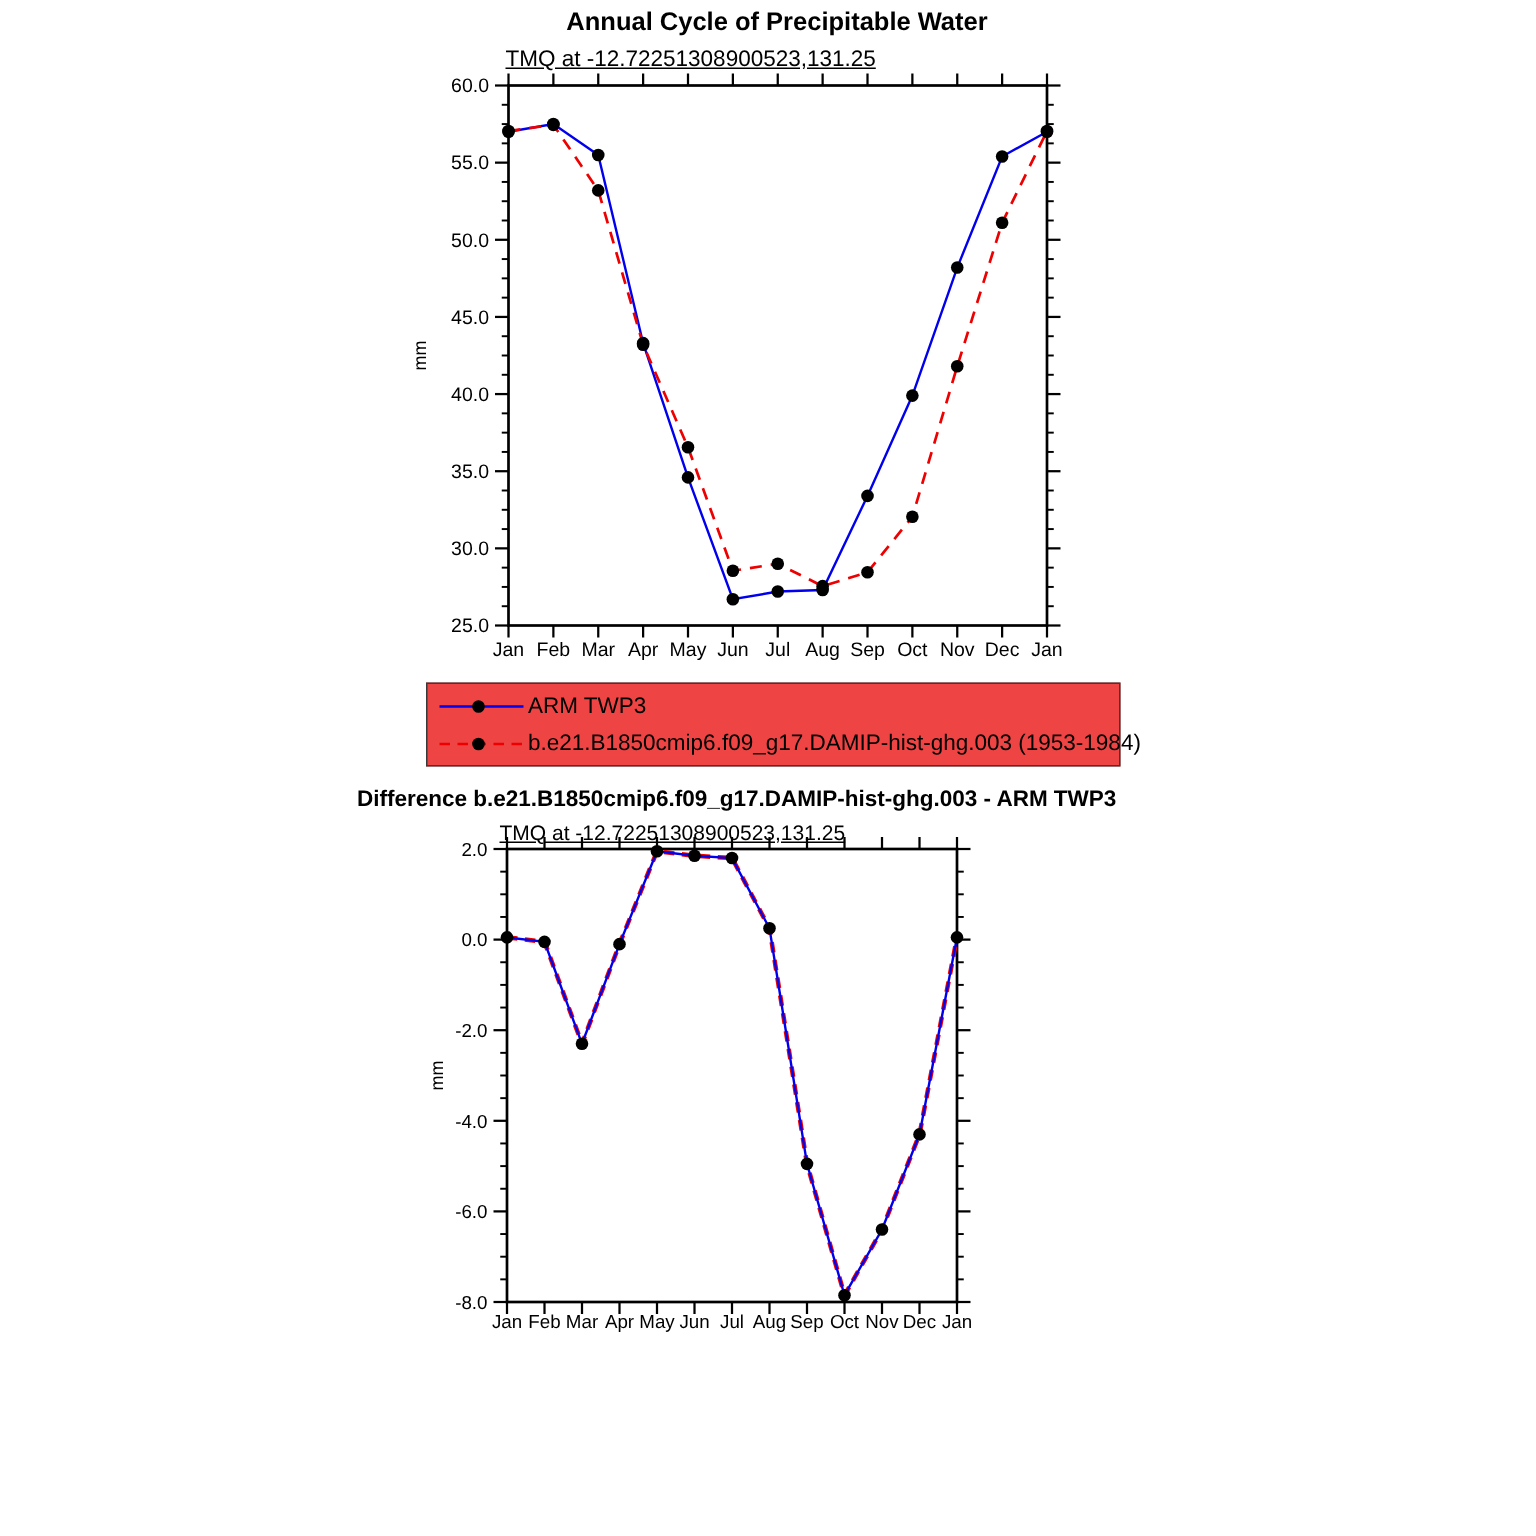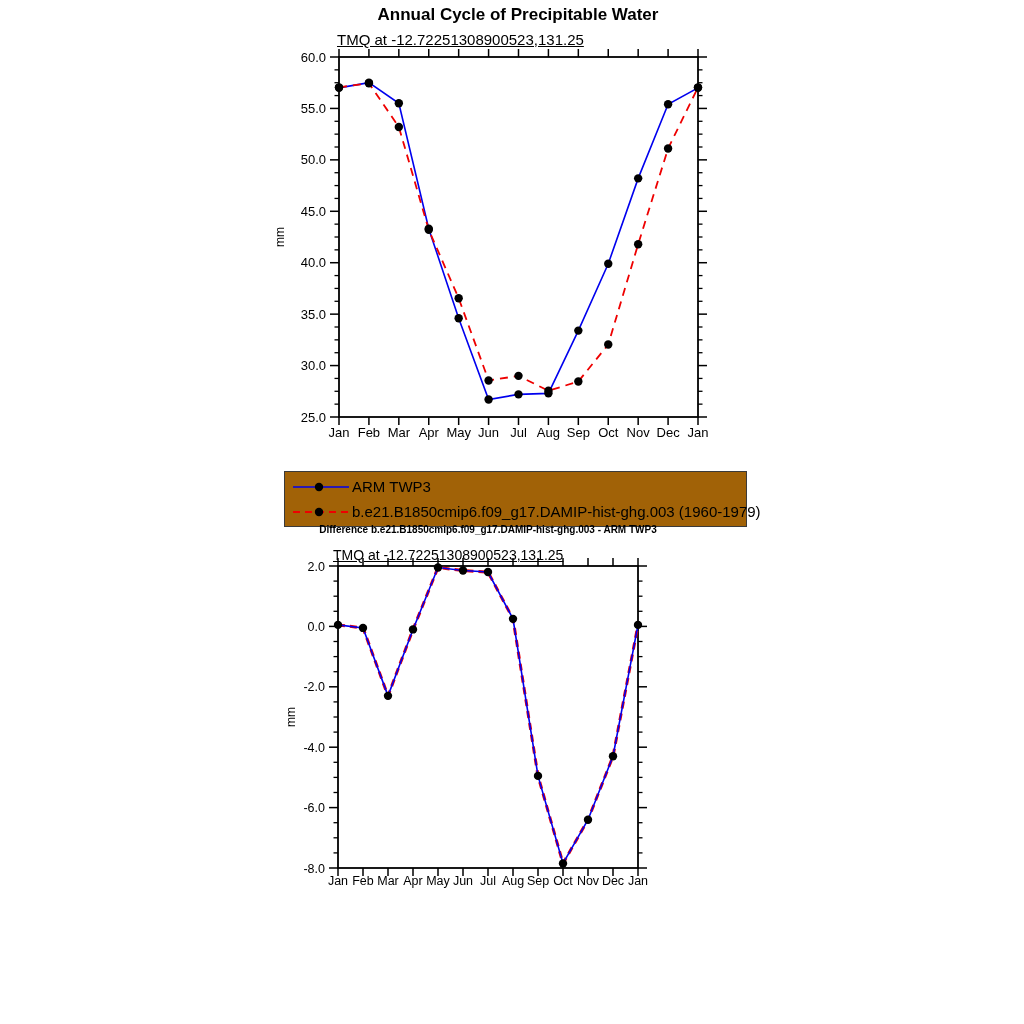--- a/index.html
+++ b/index.html
@@ -2,29 +2,29 @@
 <html><head>
 <meta charset="utf-8">
 <style>
   html,body{margin:0;padding:0;background:#ffffff;}
   .page{
     position:relative;width:940px;height:1024px;background:#ffffff;overflow:hidden;
     font-family:"Liberation Sans",sans-serif;color:#000;
   }
   .chart-title{position:absolute;font-weight:bold;text-align:center;white-space:nowrap;}
   .t1{left:318px;top:5px;width:400px;font-size:17px;}
-  .t2{left:238px;top:524px;width:500px;font-size:10px;}
+  .t2{left:238px;top:524px;width:500px;font-size:15px;}
   .chart-subtitle{position:absolute;white-space:nowrap;font-weight:normal;text-decoration:underline;}
   .s1{left:337px;top:31px;font-size:15px;}
   .s2{left:333px;top:547px;font-size:14px;}
   #chart-svg{position:absolute;left:0;top:0;}
   .legend{
     position:absolute;left:284px;top:455px;width:463px;height:56px;
-    border:1.5px solid #3a3a3a;box-sizing:border-box;background:#a16207;
-    display:flex;flex-direction:column;justify-content:center;margin-top:16px;
+    border:1.5px solid #3a3a3a;box-sizing:border-box;background:#ef4444;
+    display:flex;flex-direction:column;justify-content:center;
   }
   .legend-row{display:flex;align-items:center;height:25px;padding-left:7px;}
   .legend-row .lmark{flex:0 0 auto;}
   .legend-row .ltext{font-size:15px;margin-left:2px;white-space:nowrap;}
 </style>
 </head>
 <body>
 
 <div class="page">
 
@@ -283,20 +283,20 @@
         <line x1="1" y1="6" x2="57" y2="6" stroke-width="1.6" stroke="#0000ee"></line>
         <circle cx="27" cy="6" r="4.2" fill="#000000"></circle>
       </svg>
       <span class="ltext">ARM TWP3</span>
     </div>
     <div class="legend-row">
       <svg class="lmark" id="lmark-model" width="58" height="12">
         <line x1="1" y1="6" x2="57" y2="6" stroke-width="1.8" stroke-dasharray="7 5" stroke="#ee0000"></line>
         <circle cx="27" cy="6" r="4.2" fill="#000000"></circle>
       </svg>
-      <span class="ltext">b.e21.B1850cmip6.f09_g17.DAMIP-hist-ghg.003 (1960-1979)</span>
+      <span class="ltext">b.e21.B1850cmip6.f09_g17.DAMIP-hist-ghg.003 (1953-1984)</span>
     </div>
   </div>
 
   <div class="chart-title t2">Difference b.e21.B1850cmip6.f09_g17.DAMIP-hist-ghg.003 - ARM TWP3</div>
   <div class="chart-subtitle s2">TMQ at -12.72251308900523,131.25</div>
 
 </div>
 
 </body></html>

